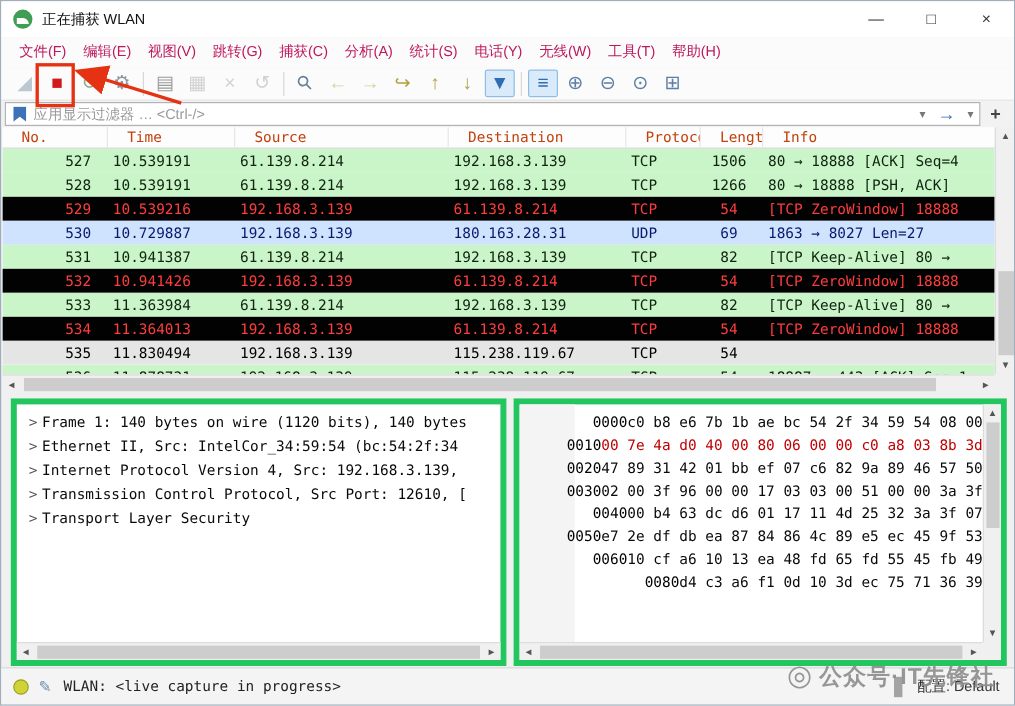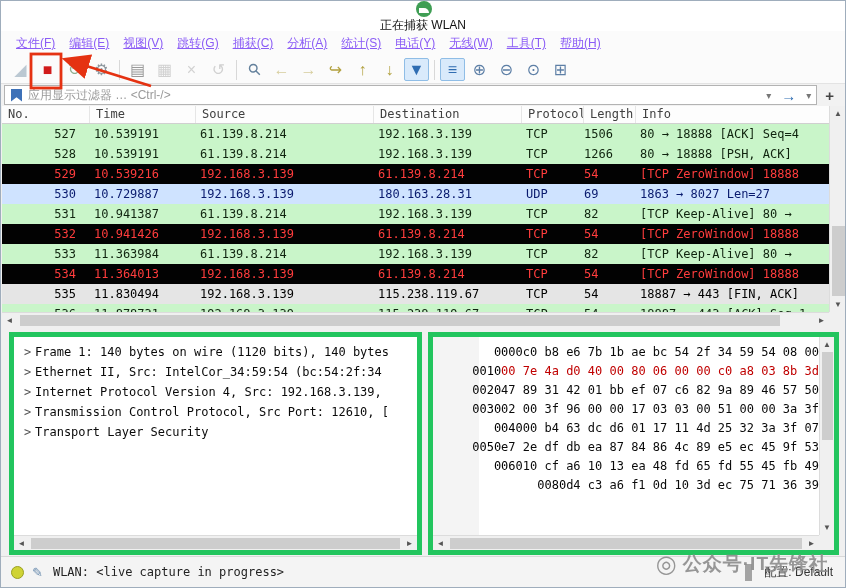--- a/index.html
+++ b/index.html
@@ -1,29 +1,29 @@
 <!DOCTYPE html>
 <html><head>
 <meta charset="utf-8">
 <style>
   *{margin:0;padding:0;box-sizing:border-box;}
   html,body{width:846px;height:588px;}
   body{position:relative;background:#f0f0f0;font-family:"Liberation Sans",sans-serif;overflow:hidden;border:1px solid #9fadbc;}
 
   
-  .titlebar{position:absolute;left:0;top:0;width:100%;height:30px;background:#ffffff;display:flex;align-items:center;flex-direction:column;}
+  .titlebar{position:absolute;left:0;top:0;width:100%;height:30px;background:#ffffff;display:flex;align-items:center;}
   .app-icon{width:16px;height:16px;border-radius:50%;background:#3f9e54;margin:0 8px 0 10px;position:relative;flex:none;}
   .app-icon::after{content:"";position:absolute;left:3px;top:7px;width:10px;height:5px;background:#fff;border-radius:0 5px 0 0;}
   .title-text{font-size:12px;color:#111;}
   .win-controls{margin-left:auto;display:flex;height:100%;}
   .win-btn{width:46px;height:30px;text-align:center;line-height:30px;font-size:13px;color:#333;}
 
   
   .menubar{position:absolute;left:0;top:30px;width:100%;height:25px;background:#fbfbfb;display:flex;align-items:center;padding-left:8px;}
-  .menu-item{font-size:12px;color:#8b5cf6;padding:4px 7px;white-space:nowrap;text-decoration:underline;}
+  .menu-item{font-size:12px;color:#be185d;padding:4px 7px;white-space:nowrap;}
 
   
   .toolbar{position:absolute;left:0;top:55px;width:100%;height:28px;background:#fbfbfb;border-bottom:1px solid #e3e3e3;display:flex;align-items:center;padding-left:6px;}
   .tool{width:25px;height:23px;line-height:22px;text-align:center;font-size:16px;margin:0 1px;border:1px solid transparent;border-radius:2px;flex:none;}
   .tool.active{background:#d9eafb;border-color:#8fbde6;}
   .tool.disabled{opacity:.5;}
   .tool.rot{transform:rotate(-45deg);}
   .tsep{width:1px;height:20px;background:#d8d8d8;margin:0 4px;flex:none;}
 
   
@@ -31,30 +31,30 @@
   .filter-field{flex:1;height:20px;background:#fff;border:1px solid #b3b3b3;display:flex;align-items:center;}
   .bookmark{width:11px;height:13px;background:#3d71b8;margin:0 6px;clip-path:polygon(0 0,100% 0,100% 100%,50% 68%,0 100%);flex:none;}
   .filter-input{flex:1;border:none;outline:none;font-size:12px;color:#b91c1c;background:transparent;font-family:"Liberation Sans",sans-serif;min-width:0;}
   .filter-input::placeholder{color:#9a9a9a;}
   .caret{font-size:10px;color:#777;padding:0 5px;}
   .apply-btn{color:#2f6db2;font-size:15px;font-weight:bold;padding:0 5px;}
   .add-btn{color:#444;font-size:15px;font-weight:bold;padding:0 8px;}
 
   
   .plist-header{position:absolute;left:1px;top:105px;width:827px;height:18px;background:#fdfdfd;border-bottom:1px solid #d0d0d0;display:flex;font-family:"DejaVu Sans Mono",monospace;font-size:12px;}
-  .hcell{padding-left:6px;border-right:1px solid #e6e6e6;white-space:nowrap;overflow:hidden;line-height:17px;color:#404040;}
+  .hcell{padding-left:16px;border-right:1px solid #e6e6e6;white-space:nowrap;overflow:hidden;line-height:17px;color:#c2410c;}
   .c0{width:88px;}  .hcell.c0{text-align:left;}
   .c1{width:106px;} .c2{width:178px;} .c3{width:148px;} .c4{width:62px;} .c5{width:52px;}
   .c6{flex:1;border-right:none;}
   .plist-rows{position:absolute;left:1px;top:123px;width:827px;height:180px;background:#fff;overflow:hidden;font-family:"DejaVu Sans Mono",monospace;font-size:12px;}
   .prow{display:flex;height:20px;line-height:20px;}
   .prow>span{padding-left:4px;white-space:nowrap;overflow:hidden;flex:none;}
   .prow>.c6{flex:1;}
   .prow>.c0{text-align:right;padding-right:14px;padding-left:0;}
-  .prow>.c5{text-align:left;padding-right:5px;padding-left:0;}
+  .prow>.c5{text-align:center;padding-right:5px;padding-left:0;}
   .green{background:#c9f5c9;color:#10240f;}
   .blue{background:#cfe3ff;color:#091a6e;}
   .black{background:#020202;color:#ff3d3d;}
   .gray{background:#e5e5e5;color:#000;}
   .partial-row-clip{position:absolute;left:1px;top:303px;width:827px;height:8px;overflow:hidden;background:#fff;font-family:"DejaVu Sans Mono",monospace;font-size:12px;}
 
   
   .vscroll{position:absolute;width:17px;background:#f0f0f0;border-left:1px solid #dcdcdc;}
   .sb-vbtn{height:15px;font-size:8px;color:#555;text-align:center;line-height:15px;}
   .vthumb{position:absolute;left:2px;width:13px;background:#cdcdcd;}
@@ -246,21 +246,20 @@
       <span class="c5">54</span>
       <span class="c6">[TCP ZeroWindow] 18888</span>
     </div>
     <div class="prow gray">
       <span class="c0">535</span>
       <span class="c1">11.830494</span>
       <span class="c2">192.168.3.139</span>
       <span class="c3">115.238.119.67</span>
       <span class="c4">TCP</span>
       <span class="c5">54</span>
-      <span class="c6">18887 → 443 [FIN, ACK]</span>
     </div>
   </div>
 <div class="partial-row-clip">
     <div class="prow green">
       <span class="c0">536</span>
       <span class="c1">11.878731</span>
       <span class="c2">192.168.3.139</span>
       <span class="c3">115.238.119.67</span>
       <span class="c4">TCP</span>
       <span class="c5">54</span>

